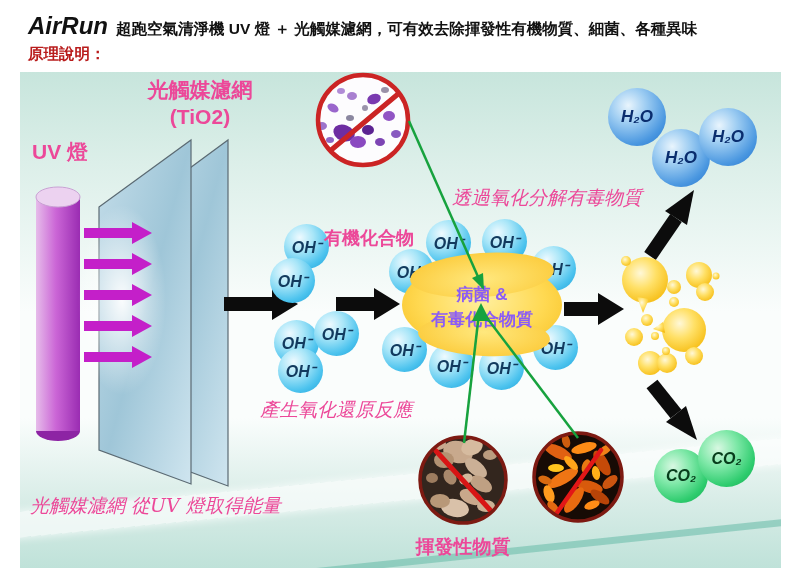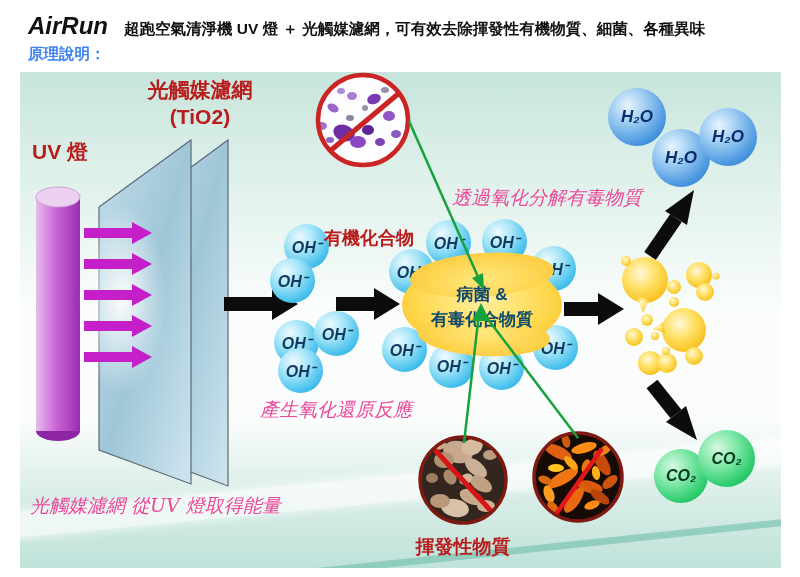--- a/index.html
+++ b/index.html
@@ -1,37 +1,37 @@
 <!DOCTYPE html>
 <html><head>
 <meta charset="utf-8">
 <style>
   html,body{margin:0;padding:0;background:#fff;}
   .stage{position:relative;width:800px;height:577px;background:#fff;overflow:hidden;
          font-family:"Liberation Sans",sans-serif;}
   
   .hdr{position:absolute;left:28px;top:12px;width:760px;color:#111;}
   .hdr .brand{font-family:"Liberation Sans",sans-serif;font-weight:bold;font-style:italic;
-              font-size:24px;letter-spacing:0;margin-right:16px;}
+              font-size:24px;letter-spacing:0;margin-right:8px;}
   .hdr .ttl{font-weight:bold;font-size:15.5px;}
-  .hdr2{position:absolute;left:28px;top:44px;font-weight:bold;font-size:15.5px;color:#3b82f6;}
+  .hdr2{position:absolute;left:28px;top:44px;font-weight:bold;font-size:15.5px;color:#b91c1c;}
   
   .diagram{position:absolute;left:20px;top:72px;width:761px;height:496px;background:#fafdfc;overflow:hidden;}
   .bg-top{position:absolute;left:0;top:0;width:100%;height:240px;
           background:linear-gradient(180deg,#c7e5dc 0%,#dcefe9 38%,rgba(250,253,252,0) 100%);}
   .bg-bot{position:absolute;left:0;bottom:0;width:100%;height:150px;
           background:linear-gradient(180deg,rgba(230,244,240,0) 0%,rgba(205,231,224,.75) 55%,#bfe2d9 100%);}
   .streak-w{position:absolute;left:-40px;top:400px;width:900px;height:26px;background:rgba(255,255,255,.65);
             transform:rotate(-5.5deg);box-shadow:0 0 10px rgba(255,255,255,.8);}
   .streak-t{position:absolute;left:40px;top:482px;width:780px;height:7px;background:rgba(110,190,172,.6);
             transform:rotate(-6deg);}
   svg.layer{position:absolute;left:0;top:0;}
   .z1{z-index:1}.z5{z-index:5}
   
-  .lbl{position:absolute;color:#b91c1c;z-index:4;}
+  .lbl{position:absolute;color:#ec4899;z-index:4;}
   .b21{font-weight:bold;font-size:21px;line-height:27px;}
   .b18{font-weight:bold;font-size:18px;margin-top:48px;}
   .b19{font-weight:bold;font-size:19px;}
   .brush{font-family:"DejaVu Serif",serif;font-style:italic;font-size:19px;color:#ec4899;}
   .center{text-align:center;}
   
   .bub{position:absolute;border-radius:50%;display:flex;align-items:center;justify-content:center;z-index:2;font-style:italic;}
   .oh{width:45px;height:45px;font-weight:bold;font-size:16px;color:#123a5e;
       background:radial-gradient(circle at 35% 30%, #eefaff 0%, #a9e6f8 32%, #4cc3ee 68%, #1b9fd8 100%);}
   .h2o{width:58px;height:58px;font-weight:bold;font-size:17px;color:#0a2d6e;
@@ -39,21 +39,21 @@
   .co2{font-weight:bold;font-size:16px;color:#073d1c;
        background:radial-gradient(circle at 35% 32%, #d8f8e2 0%, #7fe8a8 35%, #2ecc6e 70%, #16a84f 100%);}
   
   .blob{position:absolute;left:402px;top:261px;width:160px;height:88px;border-radius:50%;z-index:3;
         background:radial-gradient(ellipse at 50% 45%, #ffef9e 0%, #ffd952 55%, #f6bd1c 100%);}
   .blob::before{content:"";position:absolute;left:8px;top:-8px;width:144px;height:44px;border-radius:50%;
         transform:rotate(-4deg);background:radial-gradient(ellipse at 50% 60%, #ffe87e 0%, #fccf44 70%, #f6bd1c 100%);}
   .blob::after{content:"";position:absolute;left:16px;bottom:-7px;width:132px;height:40px;border-radius:50%;
         transform:rotate(3deg);background:radial-gradient(ellipse at 50% 40%, #ffe87e 0%, #fccf44 70%, #f6bd1c 100%);}
   .blob-text{position:absolute;left:402px;top:282px;width:160px;text-align:center;z-index:4;
-             color:#0c4a6e;font-weight:bold;font-size:17px;line-height:25px;}
+             color:#8b5cf6;font-weight:bold;font-size:17px;line-height:25px;}
 </style>
 </head>
 <body>
 
 <div class="stage">
 
   <div class="hdr">
     <span class="brand">AirRun</span><span class="ttl">超跑空氣清淨機 UV 燈 ＋ 光觸媒濾網，可有效去除揮發性有機物質、細菌、各種異味</span>
   </div>
   <div class="hdr2">原理說明：</div>

